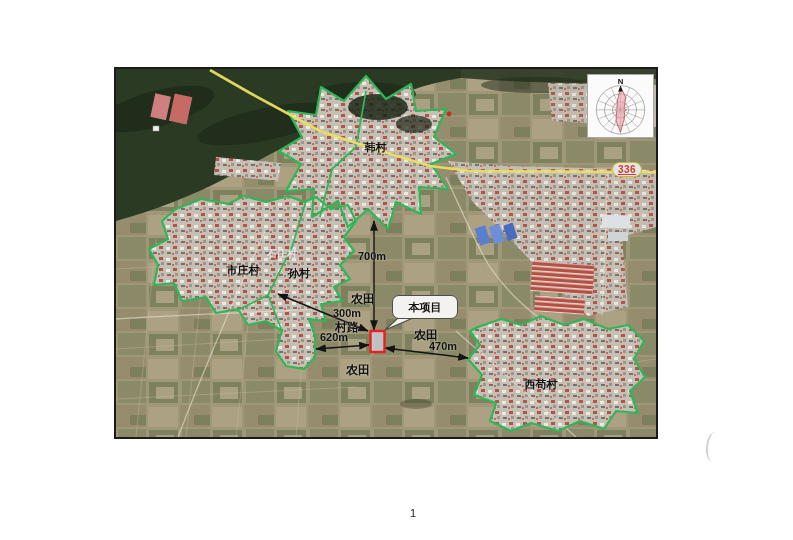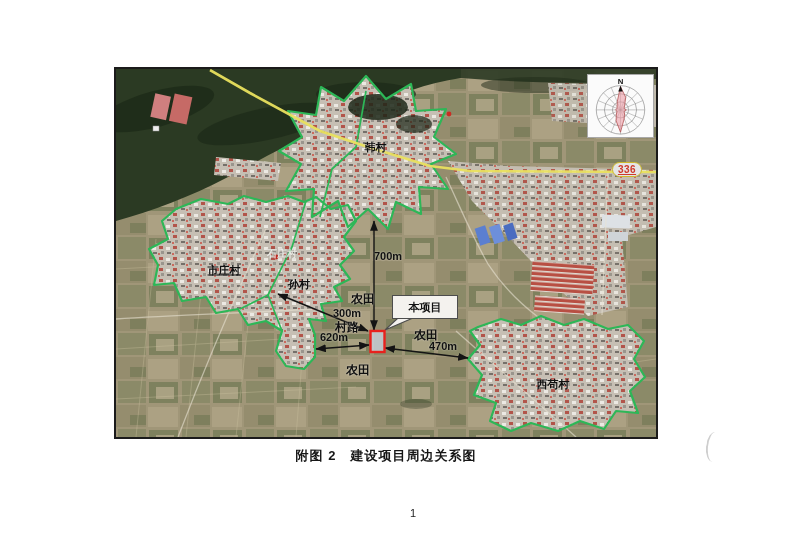--- a/index.html
+++ b/index.html
@@ -16,21 +16,21 @@
 
   
   .mlabel { position:absolute; transform:translate(-50%,-50%); white-space:nowrap;
             font-weight:bold; color:#101010; font-size:11px;
             text-shadow:0 0 2px rgba(255,255,255,.6); z-index:5; }
   .mlabel.small { font-size:12px; }
   .mlabel.faint { color:#f2f2ee; opacity:.85; text-shadow:0 0 2px rgba(60,60,60,.5); font-size:10px; }
 
   
   .callout { position:absolute; left:276px; top:226px; width:66px; height:24px;
-             background:#f4f2ee; border:1.6px solid #4c4c4c; border-radius:0;
+             background:#f4f2ee; border:1.6px solid #4c4c4c; border-radius:7px;
              display:flex; align-items:center; justify-content:center;
              font-size:11px; font-weight:bold; color:#111; z-index:6; }
 
   
   .badge { position:absolute; left:496px; top:93px; width:30px; height:15px;
            background:#e5e5e5; border:1px solid #cdb82a; border-radius:8px;
            font-size:10px; font-weight:bold; color:#d03a2a; text-align:center;
            line-height:13px; z-index:6; letter-spacing:.5px;text-decoration:underline; }
 
   
@@ -174,25 +174,25 @@
         <line x1="162" y1="225" x2="252" y2="262" marker-start="url(#as)" marker-end="url(#ae)"></line>
         <line x1="200" y1="280" x2="253" y2="276" marker-start="url(#as)" marker-end="url(#ae)"></line>
         <line x1="269" y1="279" x2="352" y2="289" marker-start="url(#as)" marker-end="url(#ae)"></line>
       </g>
       <polygon points="282,249 297,249 269,261" fill="#f4f2ee" stroke="#4c4c4c" stroke-width="1.2"></polygon>
       <rect x="254.5" y="262" width="14" height="21" fill="#cdd6e4" fill-opacity="0.75" stroke="#e8211d" stroke-width="2.4"></rect>
     </svg>
 
     <div class="mlabel" style="left:241px; top:78px;padding-left:37px;">韩村</div>
     <div class="mlabel faint" style="left:166px; top:185px;">石庄村</div>
-    <div class="mlabel" style="left:108px; top:201px;text-decoration:underline;">市庄村</div>
-    <div class="mlabel" style="left:183px; top:215px;text-align:center;">孙村</div>
-    <div class="mlabel" style="left:437px; top:315px;">西苟村</div>
-
-    <div class="mlabel" style="left:272px; top:187px;text-align:center;">700m</div>
+    <div class="mlabel" style="left:127px; top:201px;">市庄村</div>
+    <div class="mlabel" style="left:183px; top:204px;text-align:center;">孙村</div>
+    <div class="mlabel" style="left:425px; top:315px;">西苟村</div>
+
+    <div class="mlabel" style="left:256px; top:187px;text-align:center;">700m</div>
     <div class="mlabel" style="left:231px; top:244px;">300m</div>
     <div class="mlabel" style="left:218px; top:268px;">620m</div>
     <div class="mlabel" style="left:327px; top:277px;">470m</div>
 
     <div class="mlabel small" style="left:247px; top:230px;">农田</div>
     <div class="mlabel small" style="left:310px; top:266px;">农田</div>
     <div class="mlabel small" style="left:242px; top:301px;">农田</div>
     <div class="mlabel small" style="left:231px; top:258px;">村路</div>
 
     <div class="callout">
@@ -218,17 +218,16 @@
           <line x1="51.2" y1="53.7" x2="15.8" y2="18.3"></line>
           <line x1="43.1" y1="59.1" x2="23.9" y2="12.9"></line>
         </g>
         <polygon points="33.5,12 38.9,23.1 37.7,31.8 37.2,34.5 39.5,36 37.2,37.5 37.7,40.2 37.3,45.2 33.5,59 28.9,47.1 29.3,40.2 29.8,37.5 28.5,36 29.8,34.5 30,32.5 30.1,27.7" fill="rgba(236,158,168,0.62)" stroke="#b05050" stroke-width="0.8"></polygon>
         <polygon points="33.5,11 31.2,17 35.8,17" fill="#111"></polygon>
         <text x="33.5" y="9" font-size="8" font-weight="bold" fill="#111" text-anchor="middle">N</text>
       </svg>
     </div>
   </div>
 
-  <div class="caption">附图 2　建设项目周边关系图</div>
   <div class="pagenum">1</div>
 
   <div class="scan-artifact"></div>
 </div>
 
 </body></html>

